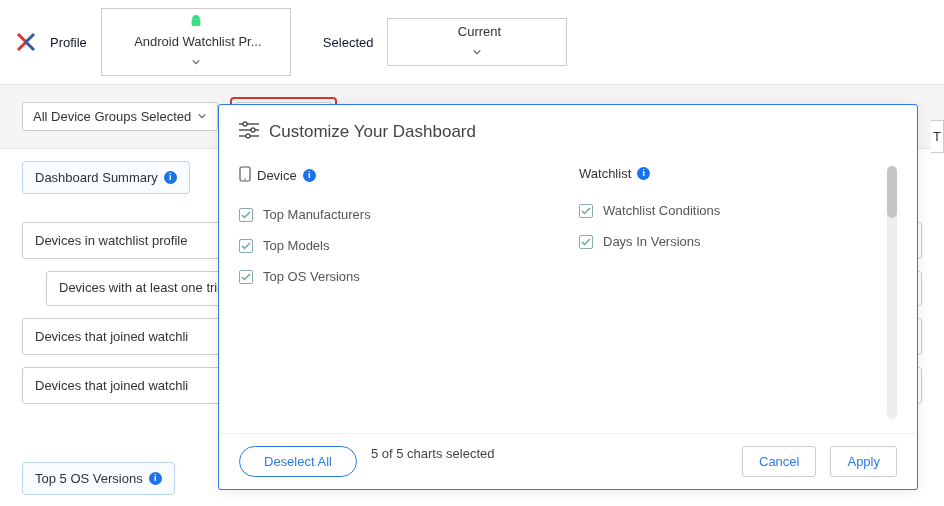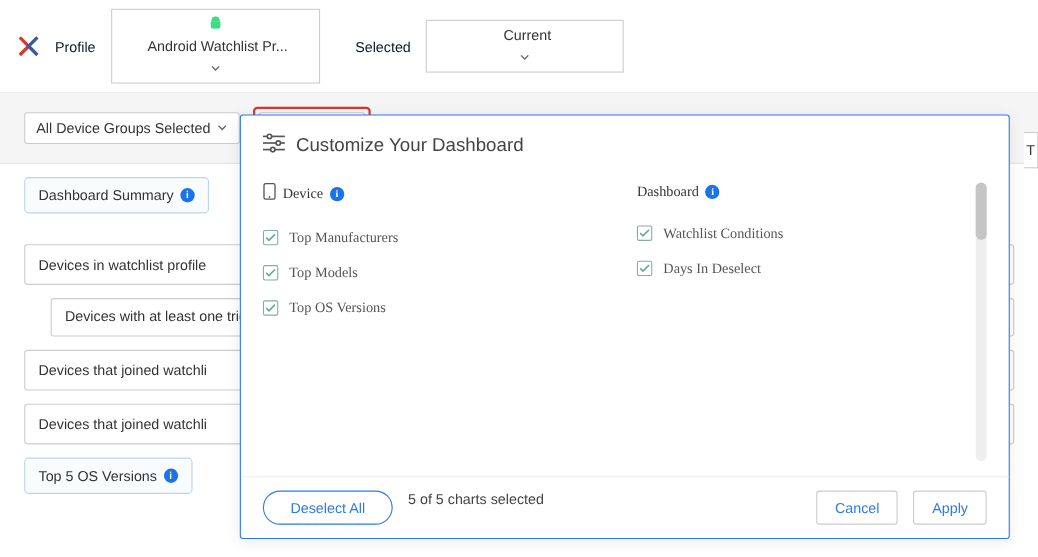--- a/index.html
+++ b/index.html
@@ -18,26 +18,26 @@
   .toolbar-btn { display: flex; align-items: center; border: 1px solid #ccc; border-radius: 3px; padding: 6px 10px; background: #fff; cursor: pointer; gap: 6px; font-size: 13px; color: #333; }
   .charts-btn-wrap { border: 2px solid #d9372a; border-radius: 4px; padding: 3px; }
   
   .content { padding: 12px 22px; position: relative; }
   .tab { display: inline-flex; align-items: center; gap: 6px; border: 1px solid #bcd4ed; background: #f8fcff; border-radius: 4px; padding: 8px 12px; color: #333; font-size: 13px; }
   .info-icon { width: 13px; height: 13px; display:inline-block; border-radius:50%; background:#1a73e8; color:#fff; font-size:9px; line-height:13px; text-align:center; font-weight:bold; }
   
   .tree { margin-top: 28px; }
   .tree-item { border: 1px solid #ccc; border-radius: 3px; padding: 10px 12px; margin-bottom: 12px; font-size: 13px; color: #333; background:#fff; }
   .tree-sub { margin-left: 24px; border: 1px solid #ccc; border-radius: 3px; padding: 8px 12px; margin-bottom: 12px; font-size: 13px; line-height: 1.3; }
-  .bottom-tab { }
+  .bottom-tab { margin-top: 46px; }
   
   .modal { position: absolute; top: 104px; left: 218px; width: 700px; height: 386px; background: #fff; border: 1px solid #2c7be5; border-radius: 3px; box-shadow: 0 2px 14px rgba(0,0,0,0.08); display: flex; flex-direction: column; }
   .modal-header { display: flex; align-items: center; gap: 10px; padding: 16px 20px 10px 20px; }
   .modal-title { font-size: 17px; color: #444; }
-  .modal-body { flex: 1; padding: 14px 20px; display: flex; gap: 28px; overflow: hidden; font-family: Liberation Serif, serif; }
+  .modal-body { flex: 1; padding: 14px 20px; display: flex; gap: 28px; overflow: hidden; }
   .cols { display: flex; flex: 1; gap: 60px; }
   .col { flex: 1; }
   .col-header { display: flex; align-items: center; gap: 6px; font-size: 13px; color: #333; margin-bottom: 14px; }
   .chk-row { display: flex; align-items: center; gap: 10px; padding: 8px 0; color: #555; font-size: 13px; cursor: pointer; }
   .chk { width: 14px; height: 14px; border: 1px solid #9bb; border-radius: 2px; display: inline-flex; align-items: center; justify-content: center; }
   .chk.checked { background: #fff; border-color: #8aa; }
   .chk svg { display:block; }
   .scroll-track { width: 10px; background: #eee; border-radius: 5px; position:relative; }
   .scroll-thumb { position:absolute; top:0; left:0; width:100%; height:52px; background:#c5c5c5; border-radius:5px; }
   
@@ -183,38 +183,38 @@
           <span class="chk checked">
               <svg width="10" height="10" viewBox="0 0 10 10">
                 <path d="M1 5l2.5 2.5L9 2" stroke="#6a9" stroke-width="1.5" fill="none"></path>
               </svg>
             </span>
           <span>Top OS Versions</span>
         </div>
       </div>
       <div class="col">
         <div class="col-header">
-          <span>Dashboard</span>
+          <span>Watchlist</span>
           <span class="info-icon">i</span>
         </div>
         <div class="chk-row">
           <span class="chk checked">
               <svg width="10" height="10" viewBox="0 0 10 10">
                 <path d="M1 5l2.5 2.5L9 2" stroke="#6a9" stroke-width="1.5" fill="none"></path>
               </svg>
             </span>
           <span>Watchlist Conditions</span>
         </div>
         <div class="chk-row">
           <span class="chk checked">
               <svg width="10" height="10" viewBox="0 0 10 10">
                 <path d="M1 5l2.5 2.5L9 2" stroke="#6a9" stroke-width="1.5" fill="none"></path>
               </svg>
             </span>
-          <span>Days In Deselect</span>
+          <span>Days In Versions</span>
         </div>
       </div>
     </div>
     <div class="scroll-track">
       <div class="scroll-thumb"></div>
     </div>
   </div>
 
   <div class="modal-footer">
     <button class="pill-btn">Deselect All</button>

